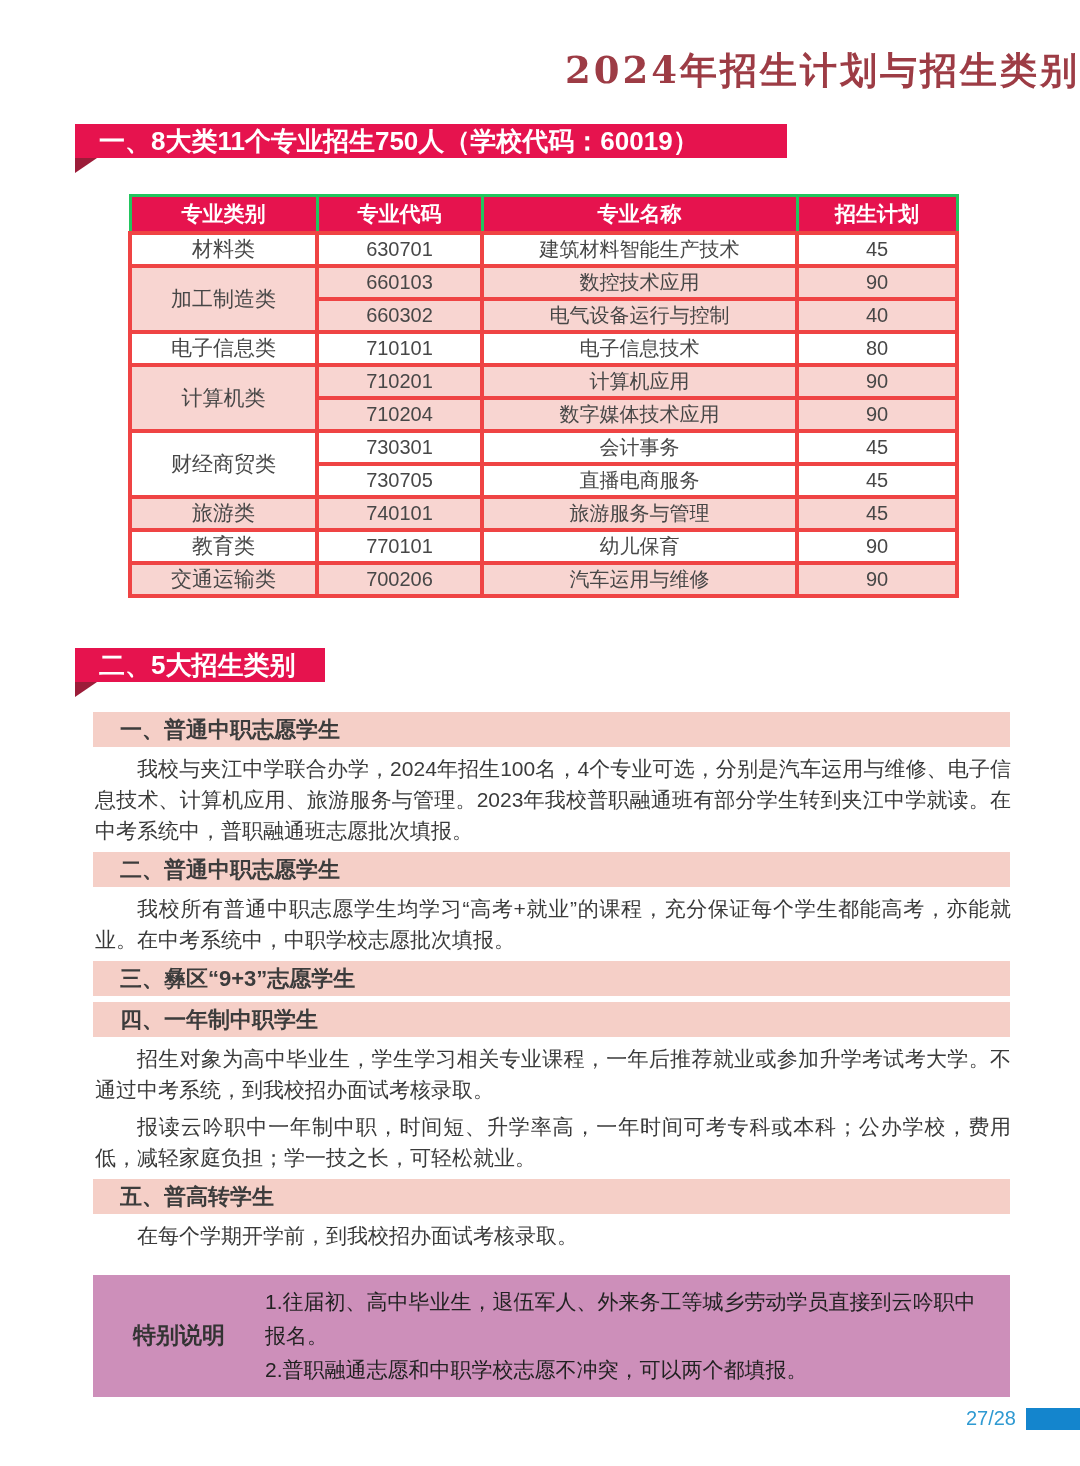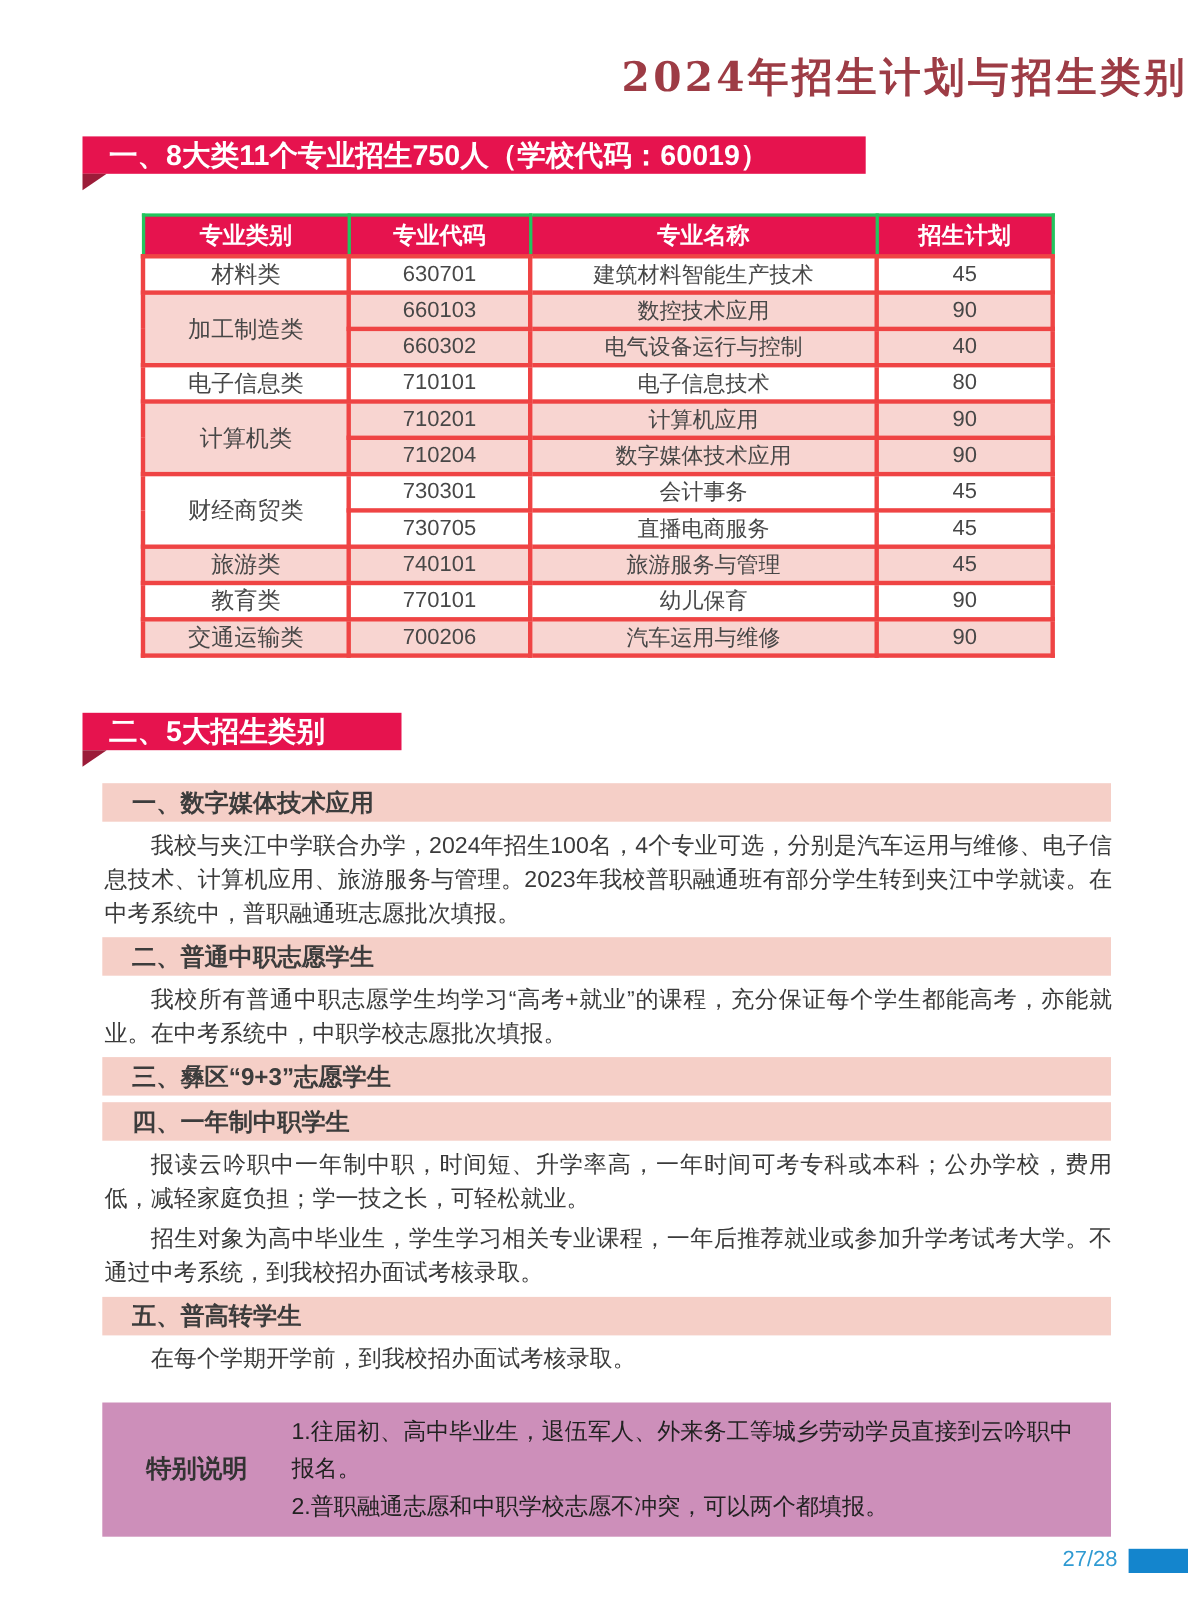--- a/index.html
+++ b/index.html
@@ -35,21 +35,21 @@
   }
   .banner::after {
     content:"";
     position:absolute;
     left:0; top:100%;
     width:0; height:0;
     border-top:15px solid #9c1c39;
     border-right:22px solid transparent;
   }
   .banner-wide   { width:712px; margin-top:28px; }
-  .banner-narrow { width:290px; margin-top:50px; }
+  .banner-narrow { width:250px; margin-top:50px; }
   
   .plan-table {
     border-collapse:collapse;
     table-layout:fixed;
     margin:36px 0 0 128px;
     width:827px;
   }
   .plan-table th {
     background:#e6134e;
     color:#ffffff;
@@ -214,31 +214,31 @@
         <td>汽车运用与维修</td>
         <td>90</td>
       </tr>
     </tbody>
   </table>
 
   <div class="banner banner-narrow">
     <span>二、5大招生类别</span>
   </div>
 
-  <div class="sub-bar first">一、数字媒体技术应用</div>
+  <div class="sub-bar first">一、普通中职志愿学生</div>
   <p class="para">我校与夹江中学联合办学，2024年招生100名，4个专业可选，分别是汽车运用与维修、电子信息技术、计算机应用、旅游服务与管理。2023年我校普职融通班有部分学生转到夹江中学就读。在中考系统中，普职融通班志愿批次填报。</p>
 
   <div class="sub-bar">二、普通中职志愿学生</div>
   <p class="para">我校所有普通中职志愿学生均学习“高考+就业”的课程，充分保证每个学生都能高考，亦能就业。在中考系统中，中职学校志愿批次填报。</p>
 
   <div class="sub-bar">三、彝区“9+3”志愿学生</div>
 
   <div class="sub-bar">四、一年制中职学生</div>
+  <p class="para">招生对象为高中毕业生，学生学习相关专业课程，一年后推荐就业或参加升学考试考大学。不通过中考系统，到我校招办面试考核录取。</p>
   <p class="para">报读云吟职中一年制中职，时间短、升学率高，一年时间可考专科或本科；公办学校，费用低，减轻家庭负担；学一技之长，可轻松就业。</p>
-  <p class="para">招生对象为高中毕业生，学生学习相关专业课程，一年后推荐就业或参加升学考试考大学。不通过中考系统，到我校招办面试考核录取。</p>
 
   <div class="sub-bar">五、普高转学生</div>
   <p class="para">在每个学期开学前，到我校招办面试考核录取。</p>
 
   <div class="note">
     <div class="note-title">特别说明</div>
     <div class="note-body">
       <p>1.往届初、高中毕业生，退伍军人、外来务工等城乡劳动学员直接到云吟职中报名。</p>
       <p>2.普职融通志愿和中职学校志愿不冲突，可以两个都填报。</p>
     </div>

